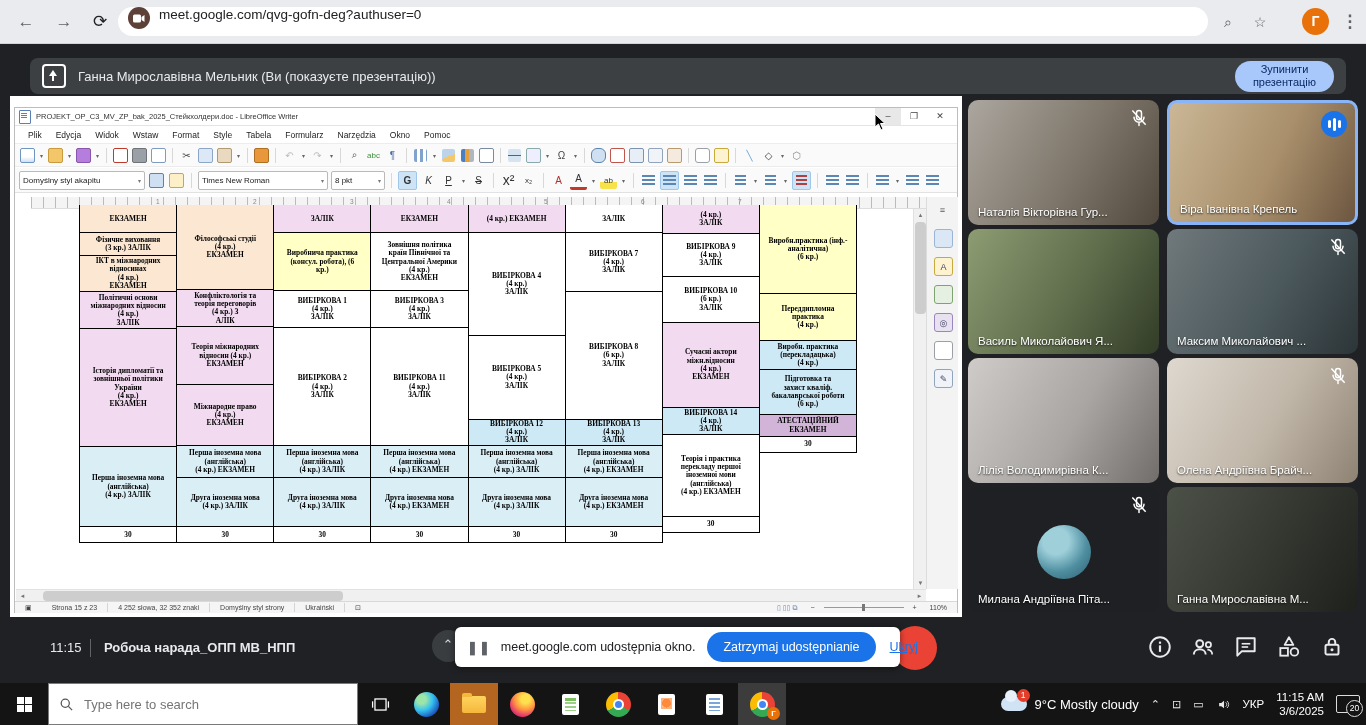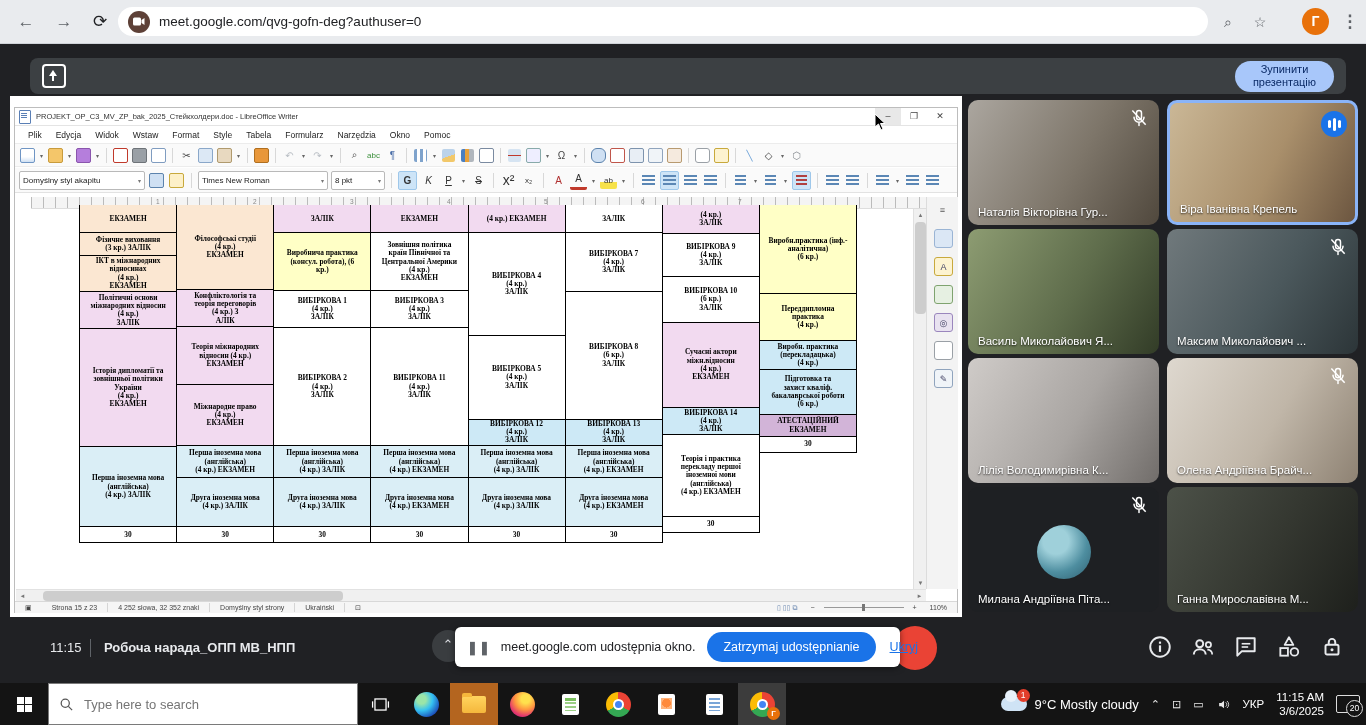--- a/index.html
+++ b/index.html
@@ -1,21 +1,21 @@
 <!DOCTYPE html>
 <html><head>
 <meta charset="utf-8">
 <style>
   html,body{margin:0;padding:0;width:1366px;height:725px;overflow:hidden;
     font-family:"Liberation Sans",sans-serif;background:#202124;position:relative;}
   .abs{position:absolute;box-sizing:border-box;}
   
   #browserbar{left:0;top:0;width:1366px;height:44px;background:#e9ebee;border-bottom:1px solid #d0d3d8;}
   .navico{top:10px;width:24px;height:24px;color:#5f6368;font-size:17px;line-height:24px;text-align:center;}
-  #urlpill{left:118px;top:7px;width:1090px;height:29px;background:#fff;border-radius:15px;display:flex;align-items:center;padding:0 10px;}
+  #urlpill{left:118px;top:7px;width:1090px;height:29px;background:#fff;border-radius:15px;display:flex;padding:0 10px;}
   #camcircle{width:22px;height:22px;border-radius:50%;background:#5d4037;display:flex;align-items:center;justify-content:center;margin-right:9px;flex:0 0 auto;}
   #camcircle svg{display:block;}
   #urltext{font-size:13.5px;color:#202124;}
   #avatarcircle{left:1302px;top:8px;width:27px;height:27px;border-radius:50%;background:#e8710a;color:#fff;
     font-size:14px;font-weight:bold;text-align:center;line-height:27px;}
   
   #banner{left:30px;top:58px;width:1316px;height:36px;background:#3c4043;border-radius:8px;display:flex;align-items:center;padding:0 12px;}
   #presicon{width:20px;height:20px;border:2px solid #fff;border-radius:4px;margin-right:12px;position:relative;flex:0 0 auto;}
   #presicon:after{content:"";position:absolute;left:5px;top:4px;border:4px solid transparent;border-bottom:6px solid #fff;border-top:none;}
   #presicon:before{content:"";position:absolute;left:8px;top:9px;width:2px;height:6px;background:#fff;}
@@ -156,20 +156,21 @@
     <span id="urltext">meet.google.com/qvg-gofn-deg?authuser=0</span>
   </div>
   <div class="abs navico" style="left:1216px;font-size:14px">⌕</div>
   <div class="abs navico" style="left:1248px;font-size:14px">☆</div>
   <div class="abs" id="avatarcircle">Г</div>
   <div class="abs navico" style="left:1338px;font-weight:bold">⋮</div>
 </div>
 
 <div class="abs" id="banner">
   <span id="presicon"></span>
+  <span id="bannertext">Ганна Мирославівна Мельник (Ви (показуєте презентацію))</span>
   <button id="stopbtn">Зупинити
 презентацію</button>
 </div>
 
 <div class="abs" id="sharebg"></div>
 <div class="abs" id="writer">
 
   <div class="abs" id="wtitle">
     <span id="wdocicon"></span>
     <span id="wtitletext">PROJEKT_OP_C3_MV_ZP_bak_2025_Стейкхолдери.doc - LibreOffice Writer</span>

